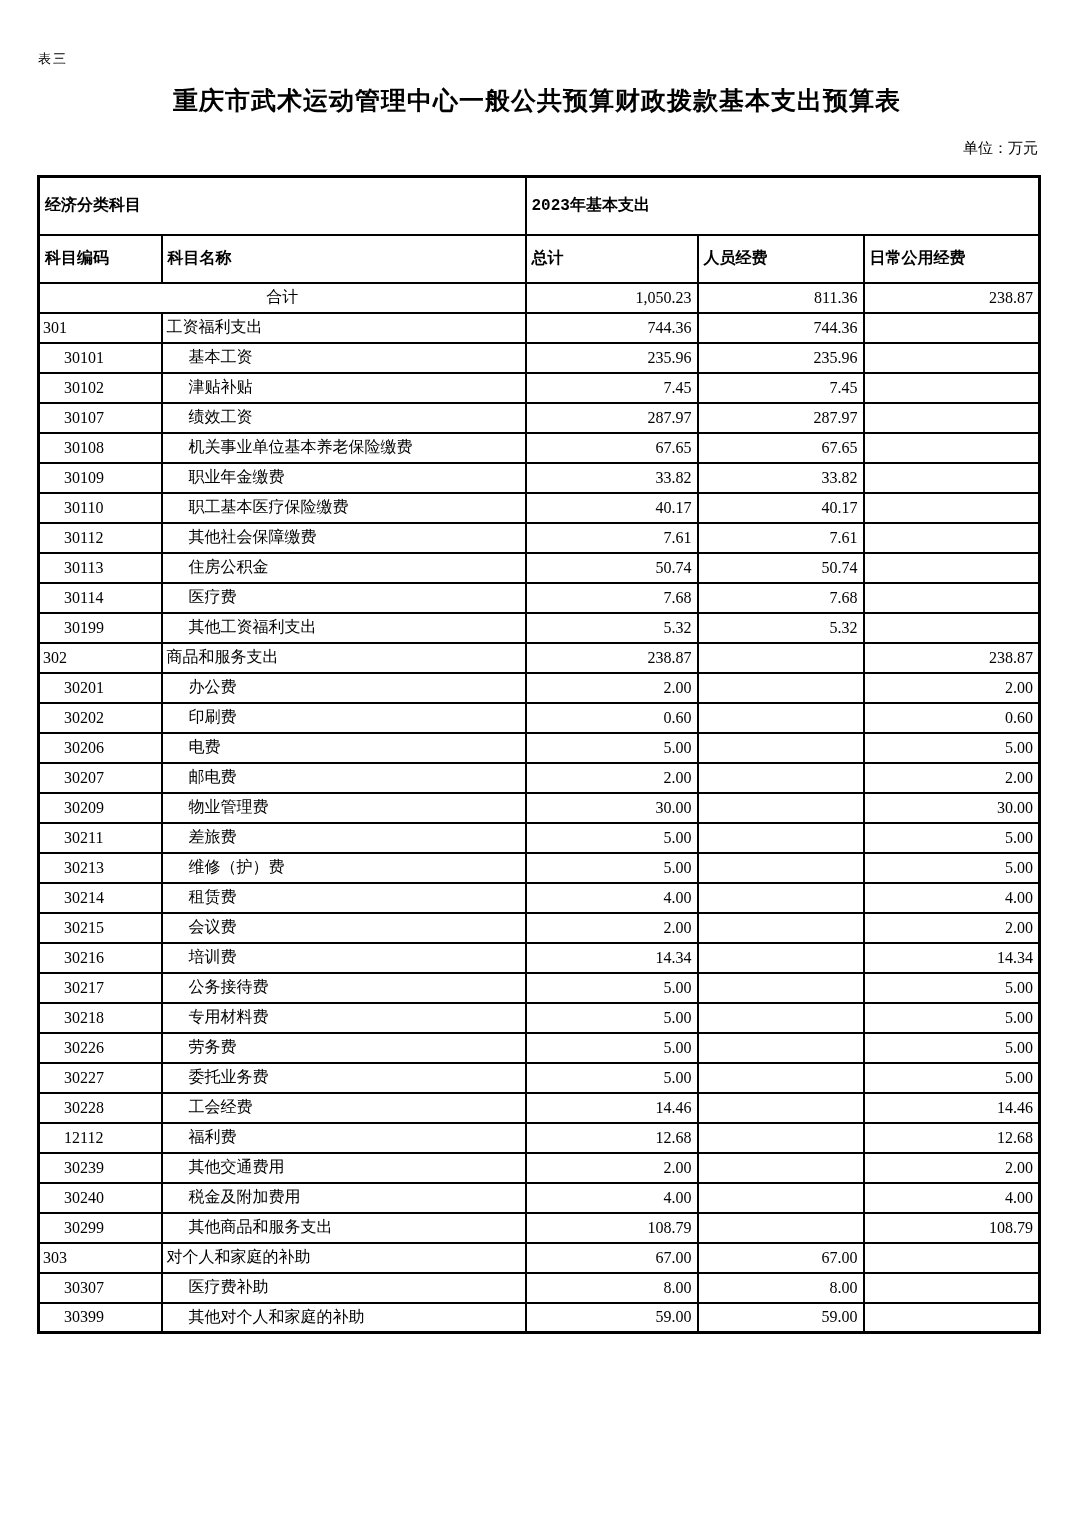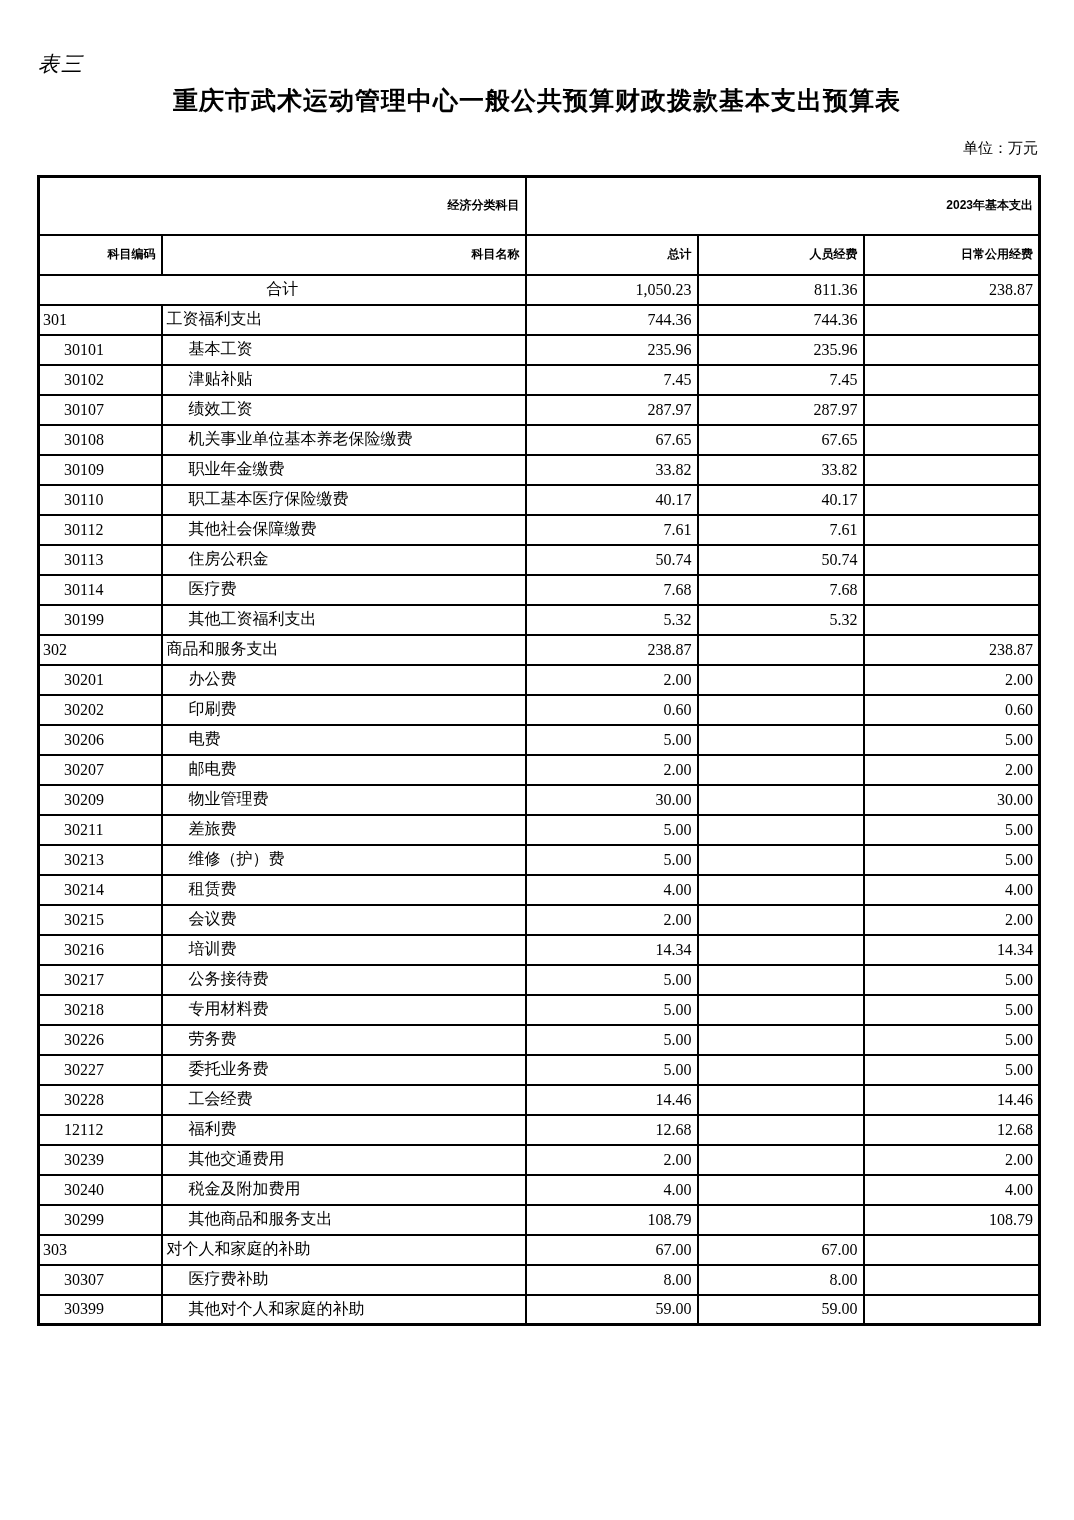--- a/index.html
+++ b/index.html
@@ -13,22 +13,21 @@
     height: 1520px;
     background: #ffffff;
     color: #000;
     font-family: "Liberation Serif", "DejaVu Serif", serif;
     overflow: hidden;
   }
   .table-label {
     position: absolute;
     left: 38px;
     top: 50px;
-    font-size: 21px;
-    font-style: italic;
+    font-size: 13px;
     letter-spacing: 2px;
   }
   .doc-title {
     position: absolute;
     left: 0;
     top: 84px;
     width: 100%;
     text-align: center;
     font-family: "Liberation Sans", "DejaVu Sans", sans-serif;
     font-weight: bold;
@@ -52,26 +51,26 @@
     border: 3px solid #000;
   }
   table.budget th,
   table.budget td {
     border: 2px solid #000;
     padding: 0 5px;
     overflow: hidden;
     white-space: nowrap;
   }
   tr.hdr-group { height: 58px; }
-  tr.hdr-cols  { height: 40px; padding-left: 30px; }
+  tr.hdr-cols  { height: 48px; padding-left: 30px; }
   table.budget th {
-    font-family: Liberation Sans, sans-serif;
+    font-family: Liberation Mono, monospace;
     font-weight: bold;
-    font-size: 12px;
-    text-align: right;
+    font-size: 16px;
+    text-align: left;
     vertical-align: middle;
   }
   tbody tr { height: 30px; }
   tbody td {
     font-size: 16px;
     vertical-align: middle;
   }
   td.num {
     text-align: right;
     padding-right: 6px;

